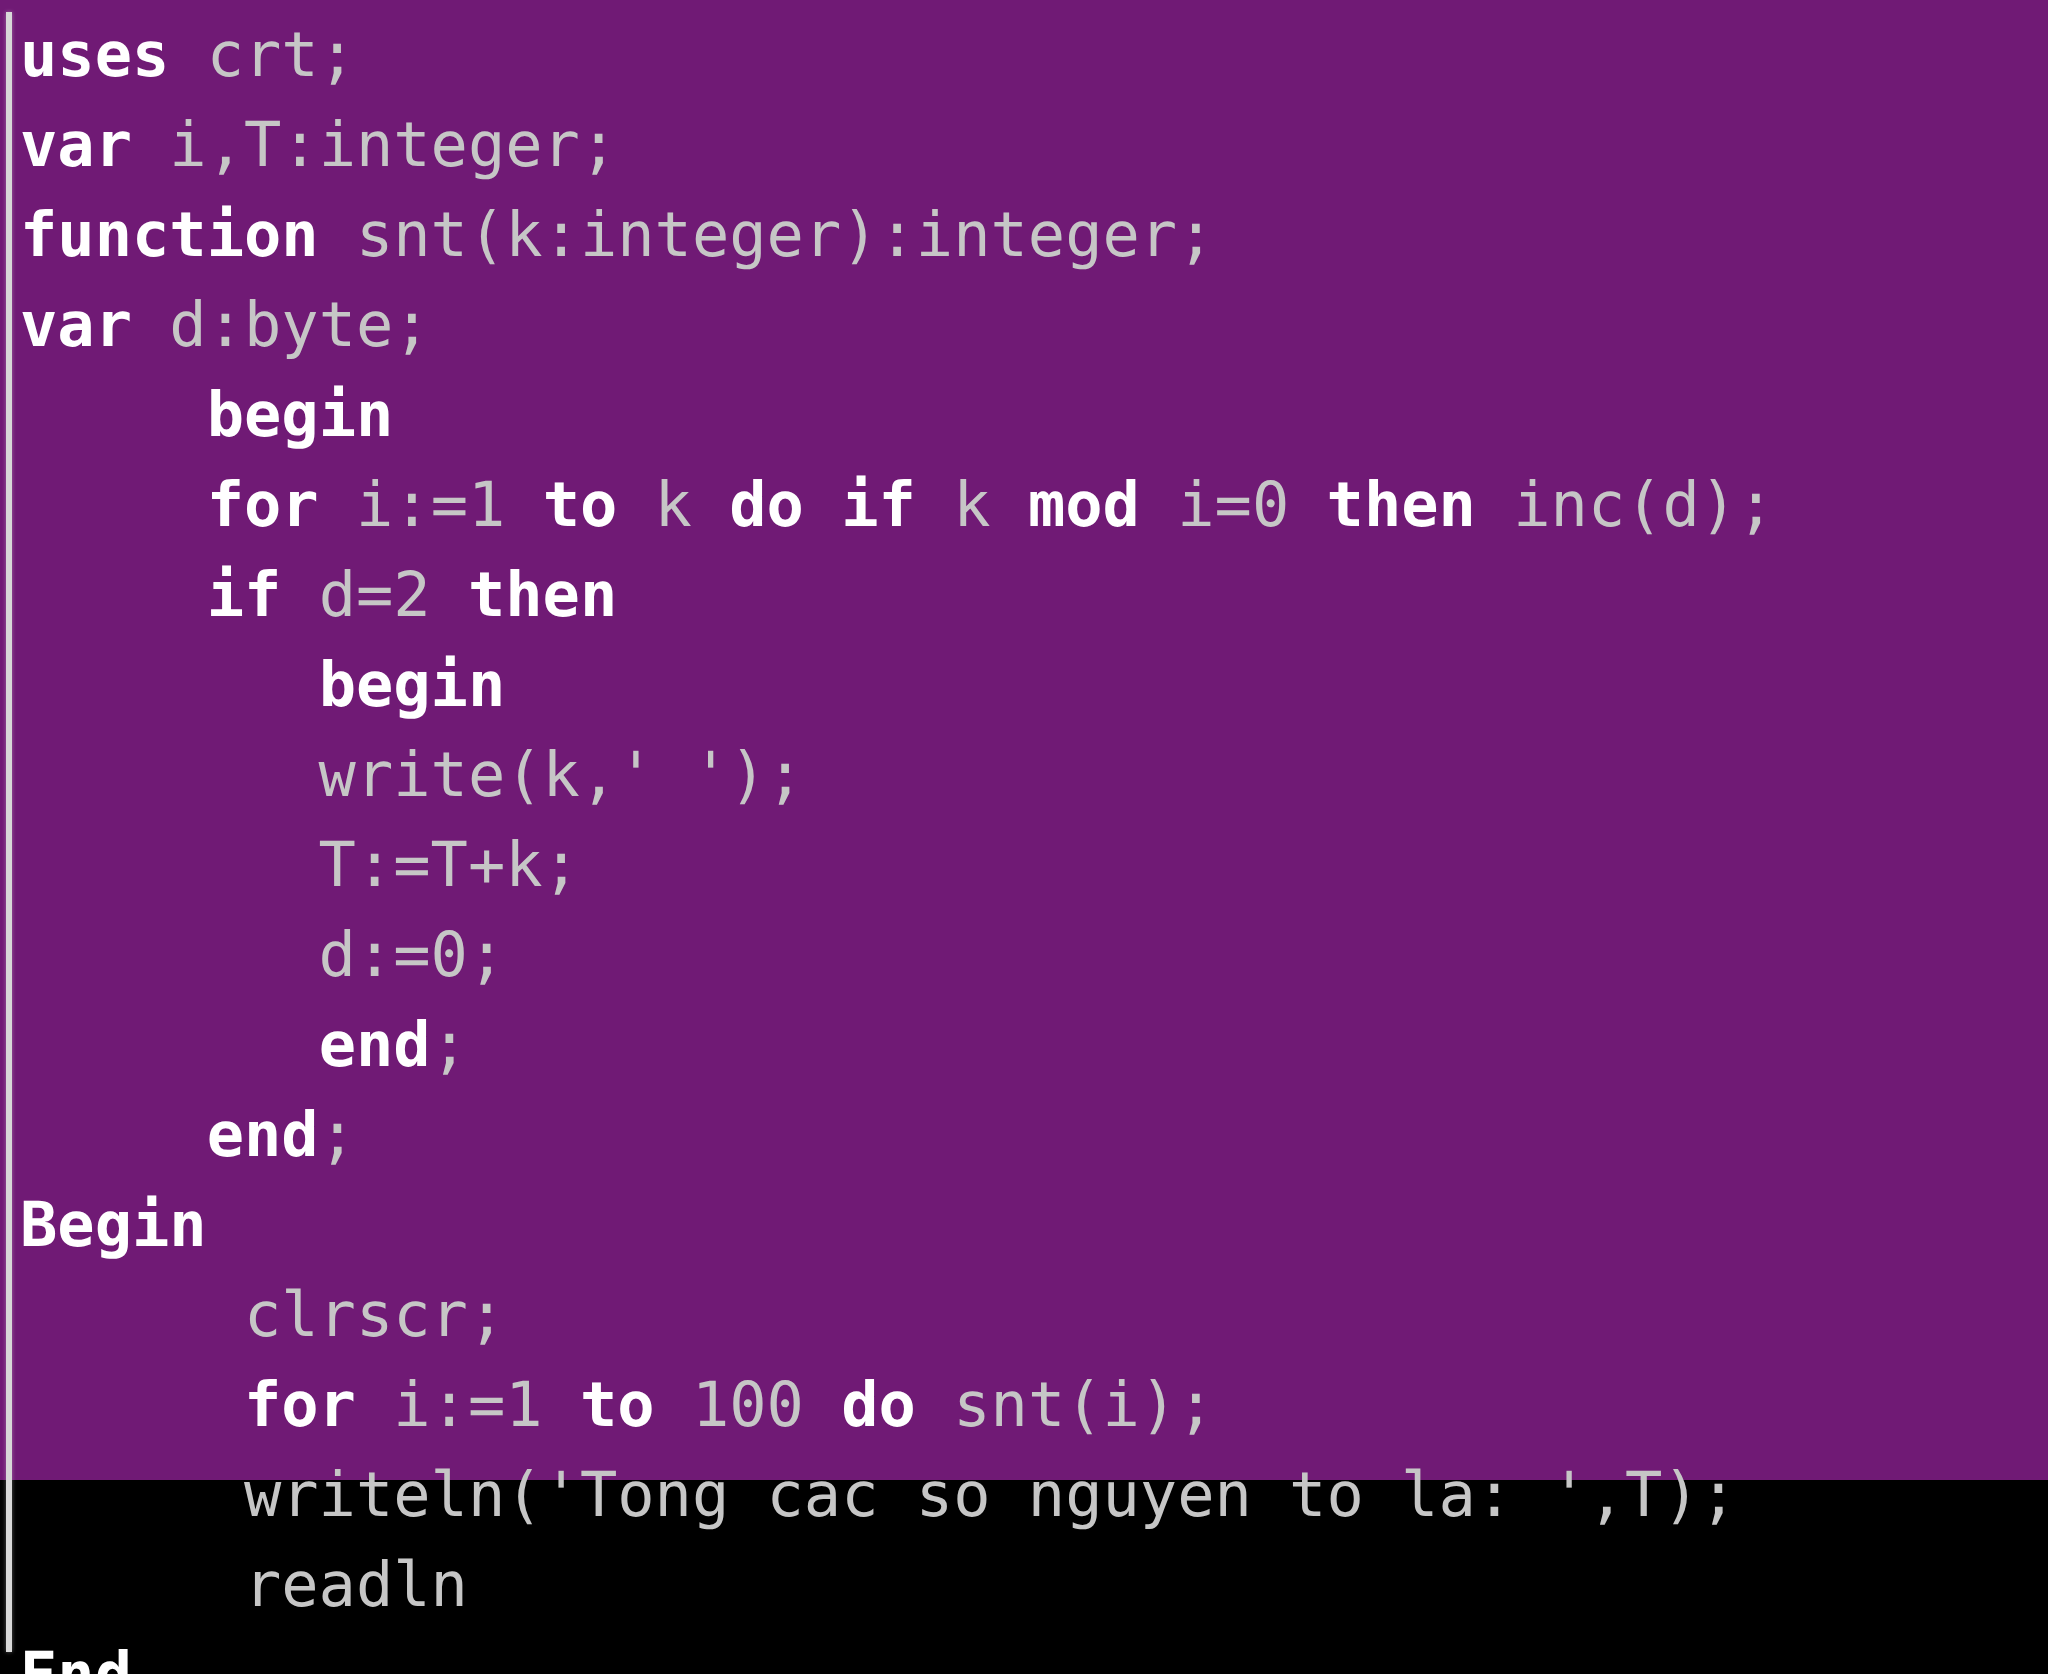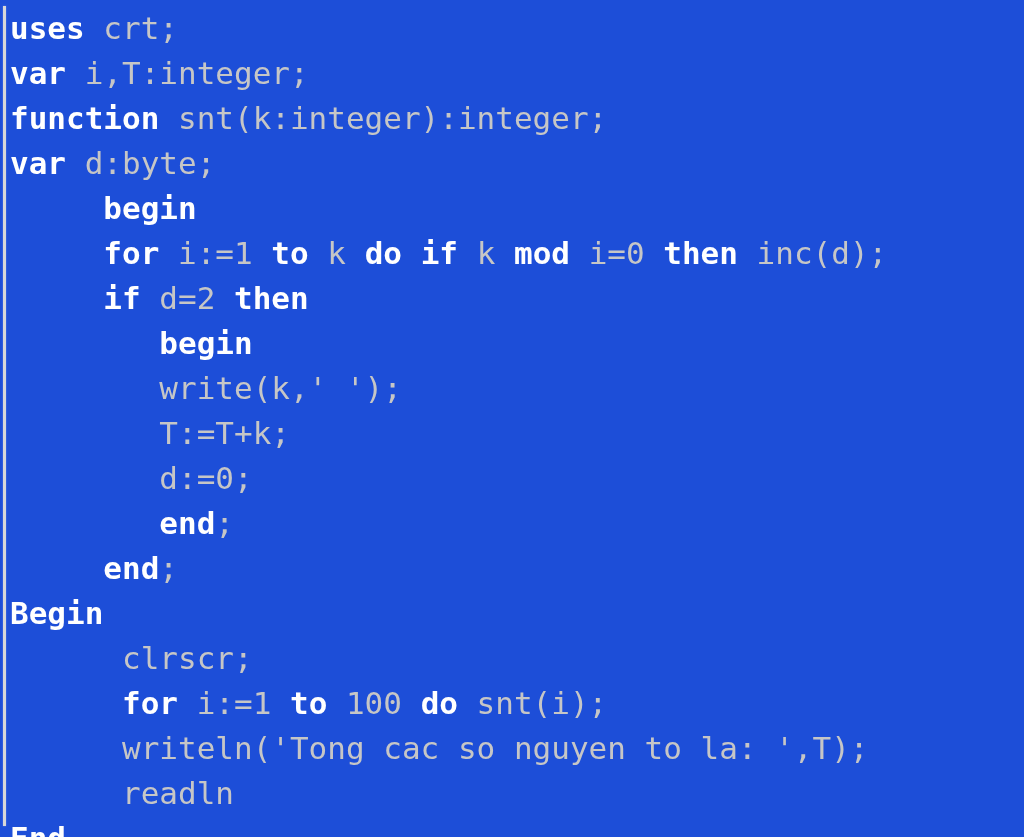--- a/index.html
+++ b/index.html
@@ -11,22 +11,22 @@
   body {
     width: 1024px;
     height: 837px;
     overflow: hidden;
     font-family: "DejaVu Sans Mono", "Liberation Mono", monospace;
   }
 
   #screen {
     position: relative;
     width: 1024px;
-    height: 837px;
-    background: #1d4ed8;
+    height: 740px;
+    background: #701a75;
   }
 
   
   #left-border {
     position: absolute;
     left: 3px;
     top: 6px;
     width: 3px;
     height: 820px;
     background: #d8d8d8;

